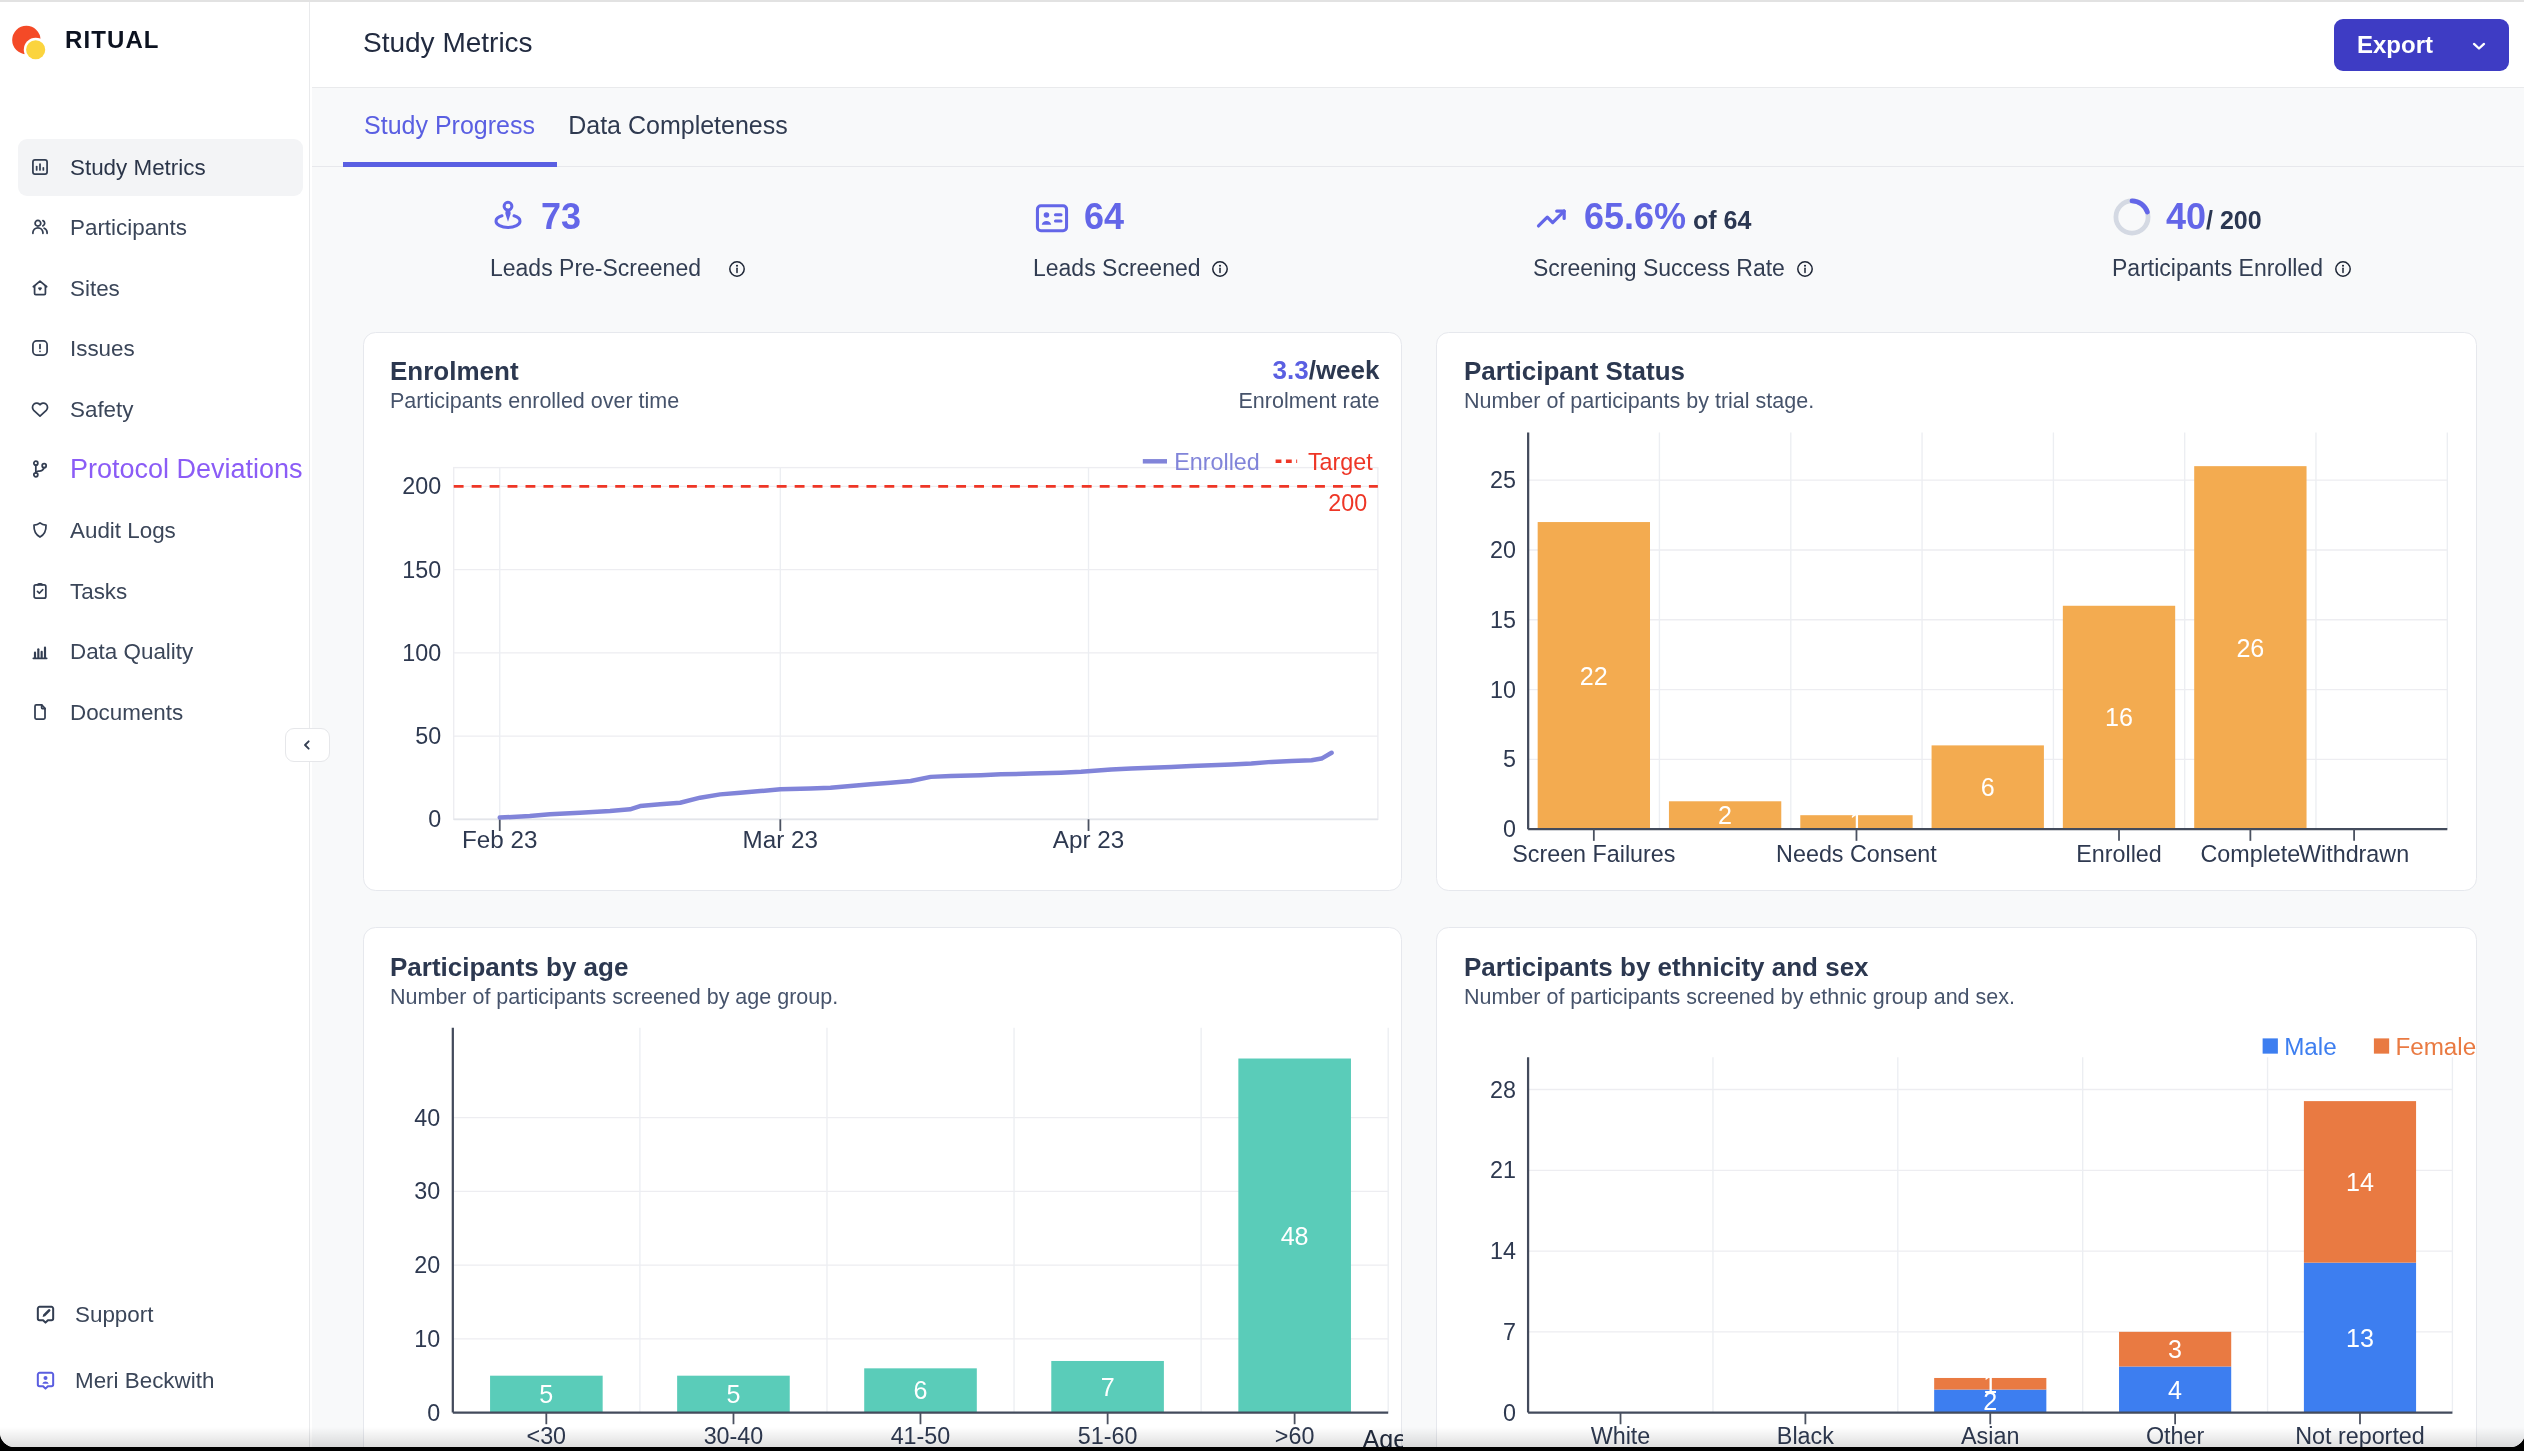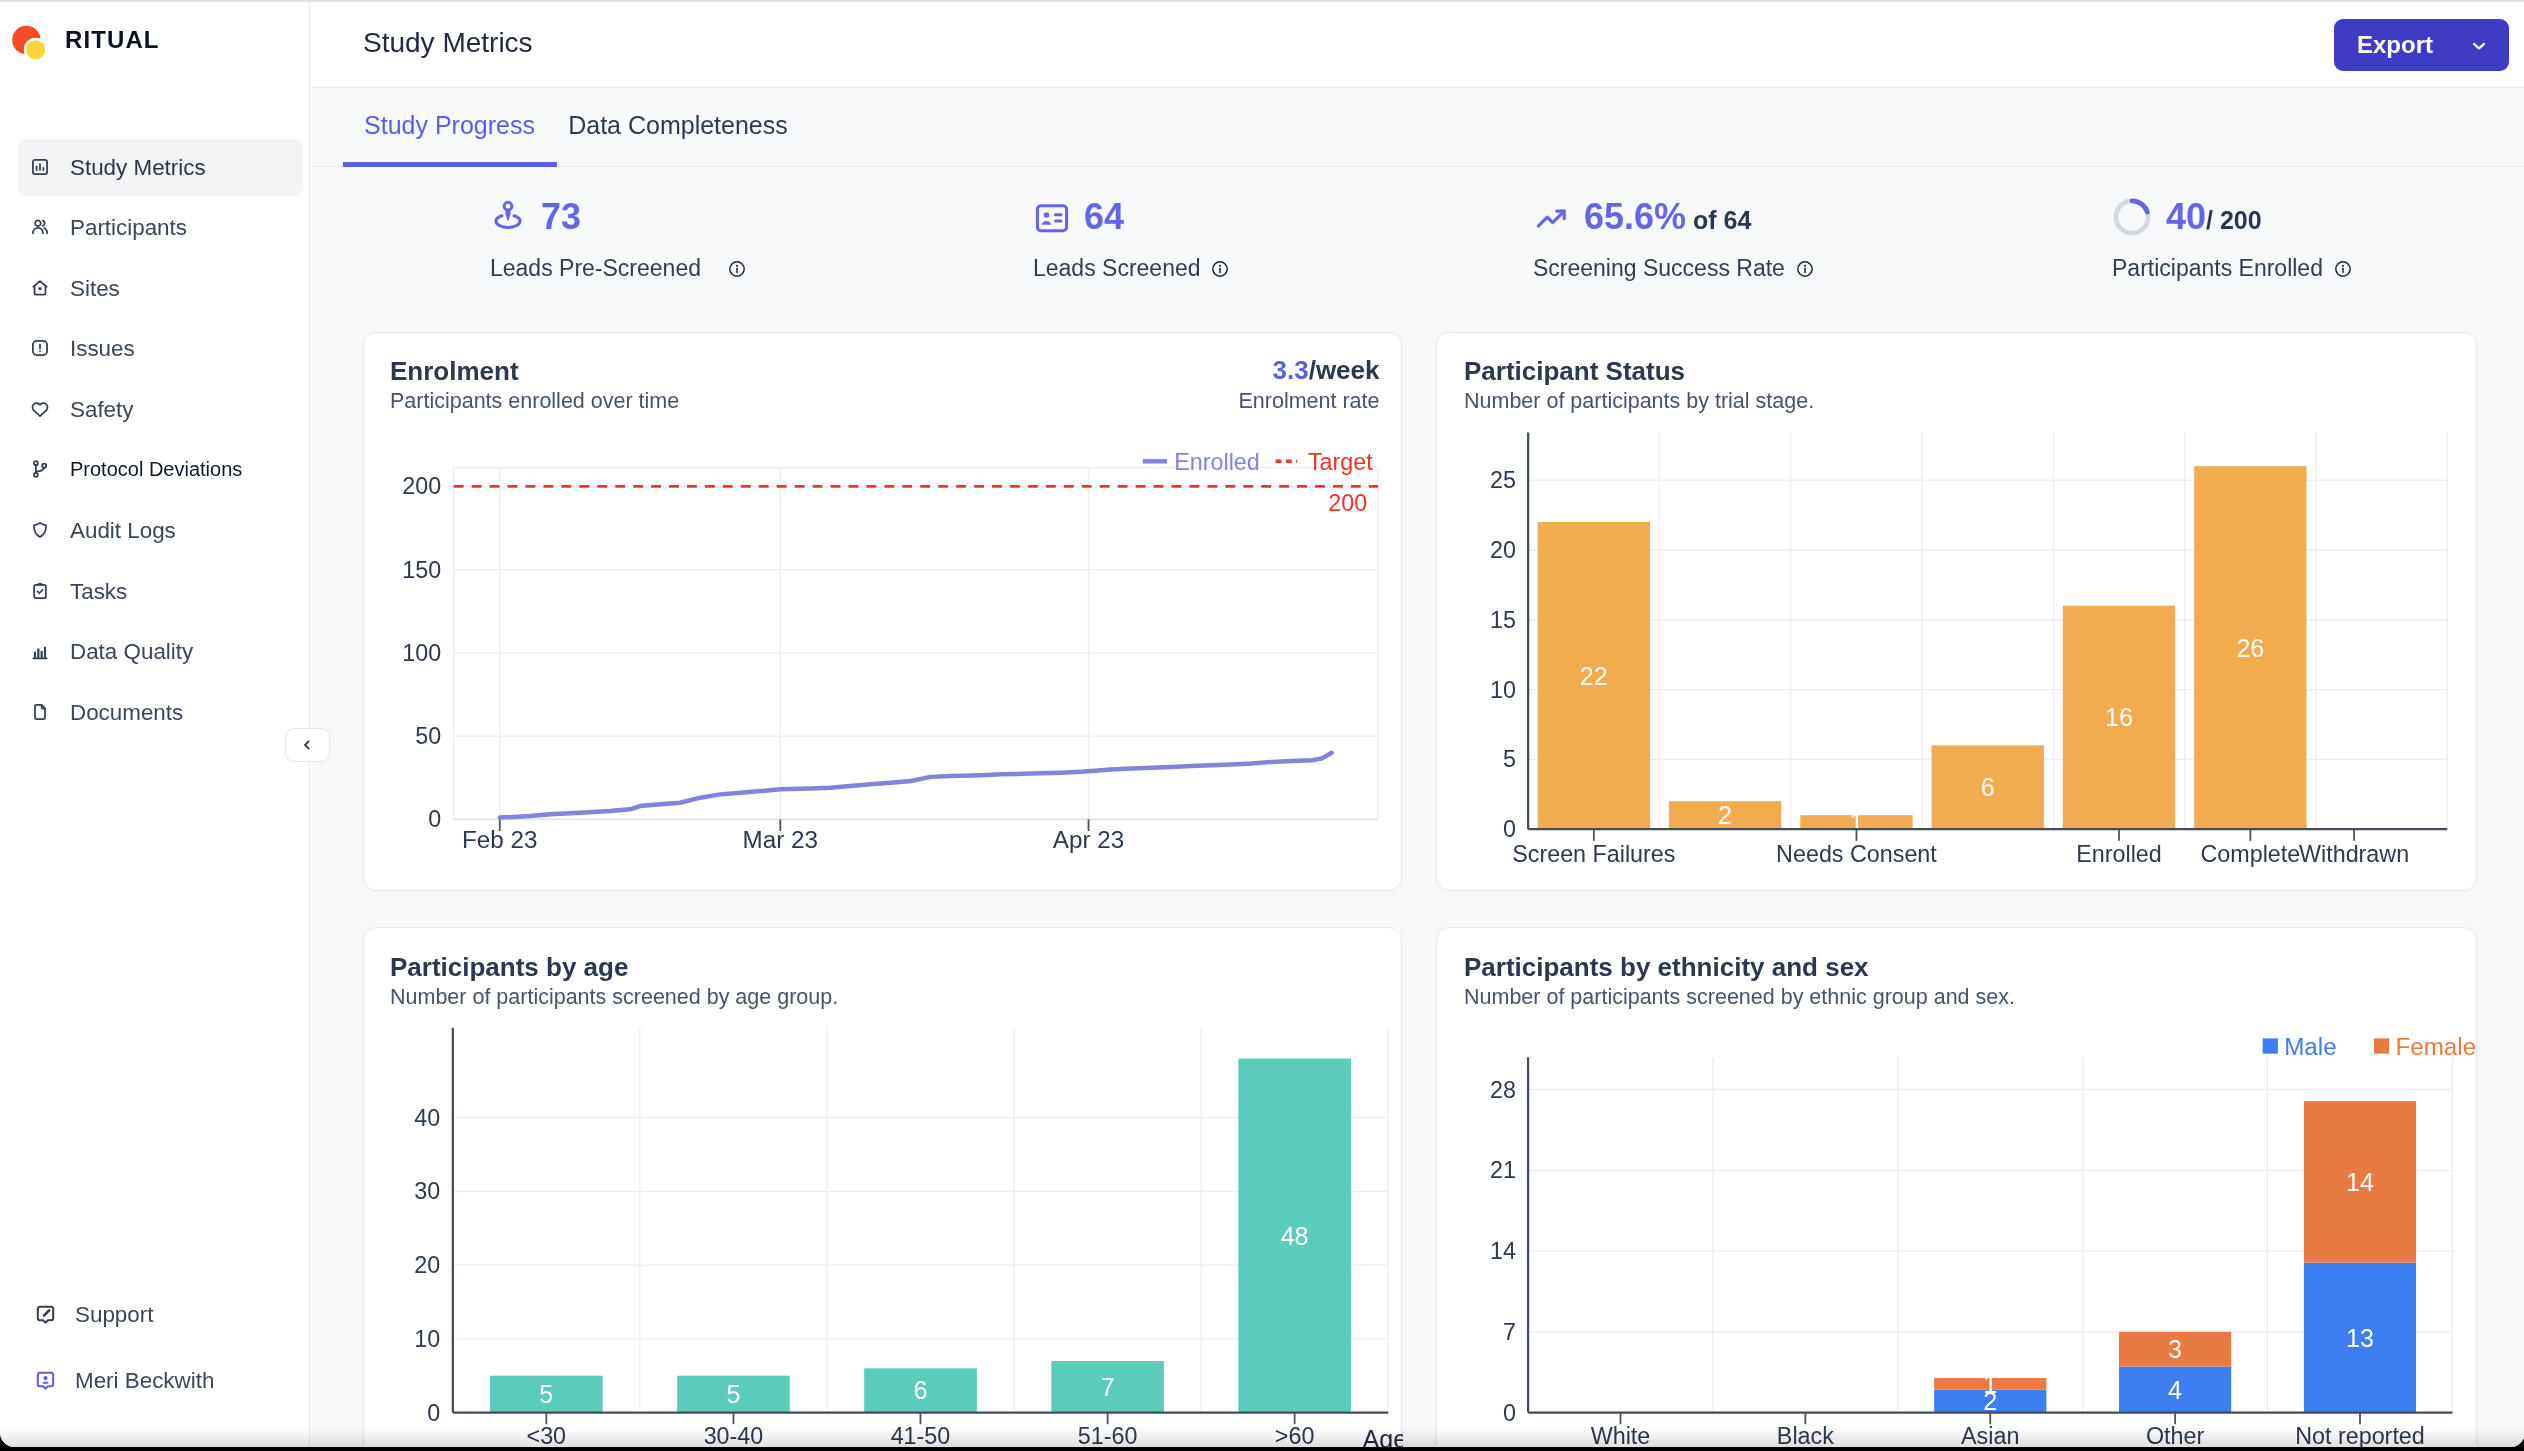--- a/index.html
+++ b/index.html
@@ -56,21 +56,21 @@
         <div style="position:absolute;left:52px;top:0;height:57px;line-height:57px;font-size:22.4px;color:#3b4659;white-space:nowrap;">Issues</div>
       </div>
 <div style="position:absolute;left:18px;top:441px;width:285px;height:57px;">
         <svg style="position:absolute;left:11.7px;top:18px" width="20" height="20" viewBox="0 0 24 24" fill="none" stroke="#333e52" stroke-width="2.1" stroke-linecap="round" stroke-linejoin="round">
           <circle cx="7" cy="5" r="2.4"></circle>
           <circle cx="7" cy="19" r="2.4"></circle>
           <circle cx="17" cy="8" r="2.4"></circle>
           <path d="M7 7.4v9.2"></path>
           <path d="M17 10.4a6.5 6.5 0 0 1-6 4.1 4 4 0 0 0-4 2"></path>
         </svg>
-        <div style="position:absolute;left:52px;top:0;height:57px;line-height:57px;font-size:20px;color:#0f172a;white-space:nowrap;">Protocol Deviations</div>
+        <div style="position:absolute;left:52px;top:0;height:57px;line-height:57px;font-size:27px;color:#8b5cf6;white-space:nowrap;">Protocol Deviations</div>
       </div>
 <div style="position:absolute;left:18px;top:502px;width:285px;height:57px;">
         <svg style="position:absolute;left:11.7px;top:18px" width="20" height="20" viewBox="0 0 24 24" fill="none" stroke="#333e52" stroke-width="2.1" stroke-linecap="round" stroke-linejoin="round">
           <path d="M12 3.5c2.3 1.9 4.8 2.6 7.2 2.7.3 6.1-1.9 11.4-7.2 14.3C6.7 17.6 4.5 12.3 4.8 6.2c2.4-.1 4.9-.8 7.2-2.7z"></path>
         </svg>
         <div style="position:absolute;left:52px;top:0;height:57px;line-height:57px;font-size:22.4px;color:#3b4659;white-space:nowrap;">Audit Logs</div>
       </div>
 <div style="position:absolute;left:18px;top:563px;width:285px;height:57px;">
         <svg style="position:absolute;left:11.7px;top:18px" width="20" height="20" viewBox="0 0 24 24" fill="none" stroke="#333e52" stroke-width="2.1" stroke-linecap="round" stroke-linejoin="round">
           <rect x="5" y="4.5" width="14" height="16" rx="2"></rect>

